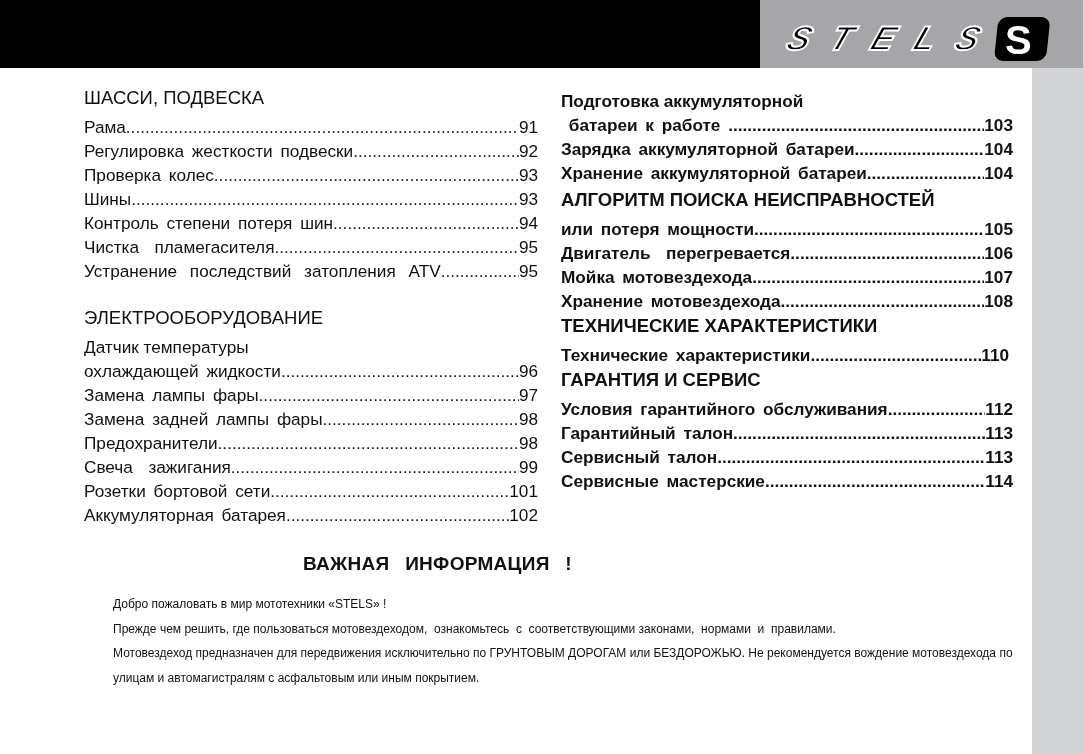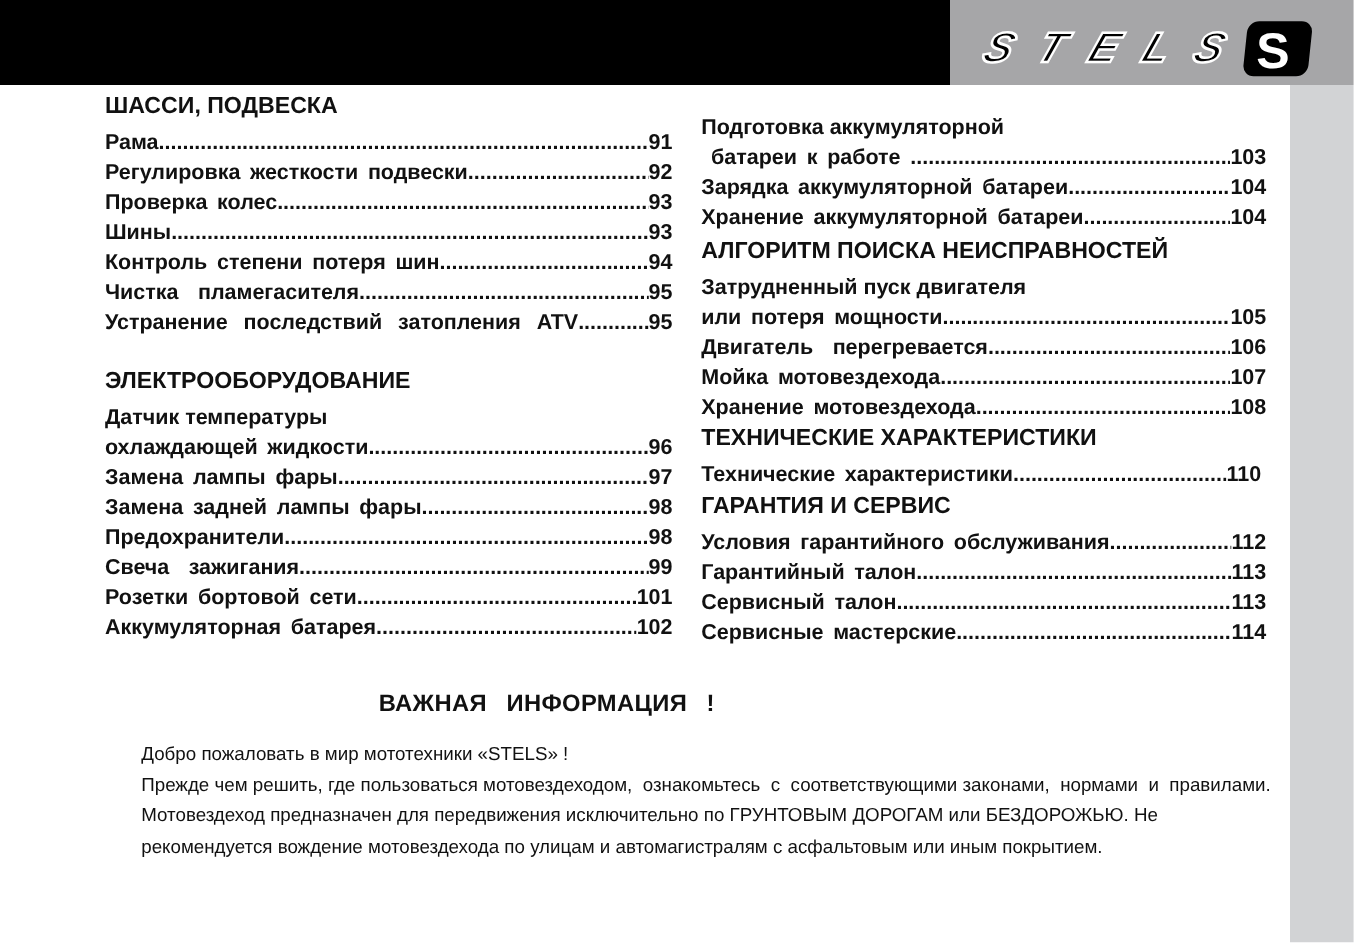--- a/index.html
+++ b/index.html
@@ -7,38 +7,38 @@
       width: 1083px; height: 754px; position: relative; overflow: hidden;
       background: #ffffff; color: #111;
       font-family: "Liberation Sans", "DejaVu Sans", sans-serif;
     }
     .header-black { position: absolute; left: 0; top: 0; width: 760px; height: 68px; background: #000; }
     .header-gray { position: absolute; left: 760px; top: 0; width: 323px; height: 68px; background: #a6a6a8; }
     .side-strip { position: absolute; left: 1032px; top: 68px; width: 51px; height: 686px; background: #d2d3d5; }
     .logo { position: absolute; left: 780px; top: 12px; width: 290px; height: 50px; }
 
     .col { position: absolute; font-size: 17.2px; line-height: 24px; }
-    .col-left { left: 84px; top: 71px; width: 454px; font-weight: bold; }
+    .col-left { left: 84px; top: 85px; width: 454px; }
     .col-right { left: 561px; top: 89px; width: 452px; font-weight: bold; }
 
     .section-title { font-size: 18.5px; line-height: 26px; margin-bottom: 4px; white-space: nowrap; }
     .toc-item { display: flex; align-items: flex-start; white-space: nowrap; }
     .toc-item .label { flex: 0 0 auto; word-spacing: 3px; }
     .toc-item .dots { flex: 1 1 auto; overflow: hidden; white-space: nowrap; }
     .toc-item .dots::before { content: "...................................................................................................................................................................................."; }
     .toc-item .page { flex: 0 0 auto; }
     .toc-line { white-space: nowrap; }
     .gap { height: 22px; }
     .gap-sm { height: 2px; }
 
     .important-title {
       position: absolute; left: 275px; top: 553px;
       font-weight: bold; font-size: 19px; letter-spacing: 0.3px; word-spacing: 10px; margin-left: 28px;
     }
-    .intro { position: absolute; left: 113px; top: 592px; width: 910px; font-size: 15px; line-height: 24.5px; }
+    .intro { position: absolute; left: 113px; top: 592px; width: 910px; font-size: 12px; line-height: 24.5px; }
     .intro p { margin: 0; }
   </style>
 </head>
 <body>
 
 <div class="header-black"></div>
 <div class="header-gray"></div>
 <div class="side-strip"></div>
 
 <svg class="logo" viewBox="0 0 290 50">
@@ -139,21 +139,20 @@
       <span class="page">104</span>
     </div>
   <div class="toc-item">
       <span class="label">Хранение аккумуляторной батареи</span>
       <span class="dots"></span>
       <span class="page">104</span>
     </div>
 
   <div class="gap-sm"></div>
   <div class="section-title">АЛГОРИТМ ПОИСКА НЕИСПРАВНОСТЕЙ</div>
-  <div class="toc-line">Затрудненный пуск двигателя</div>
   <div class="toc-item">
       <span class="label">или потеря мощности</span>
       <span class="dots"></span>
       <span class="page">105</span>
     </div>
   <div class="toc-item">
       <span class="label" style="white-space:pre">Двигатель  перегревается</span>
       <span class="dots"></span>
       <span class="page">106</span>
     </div>

